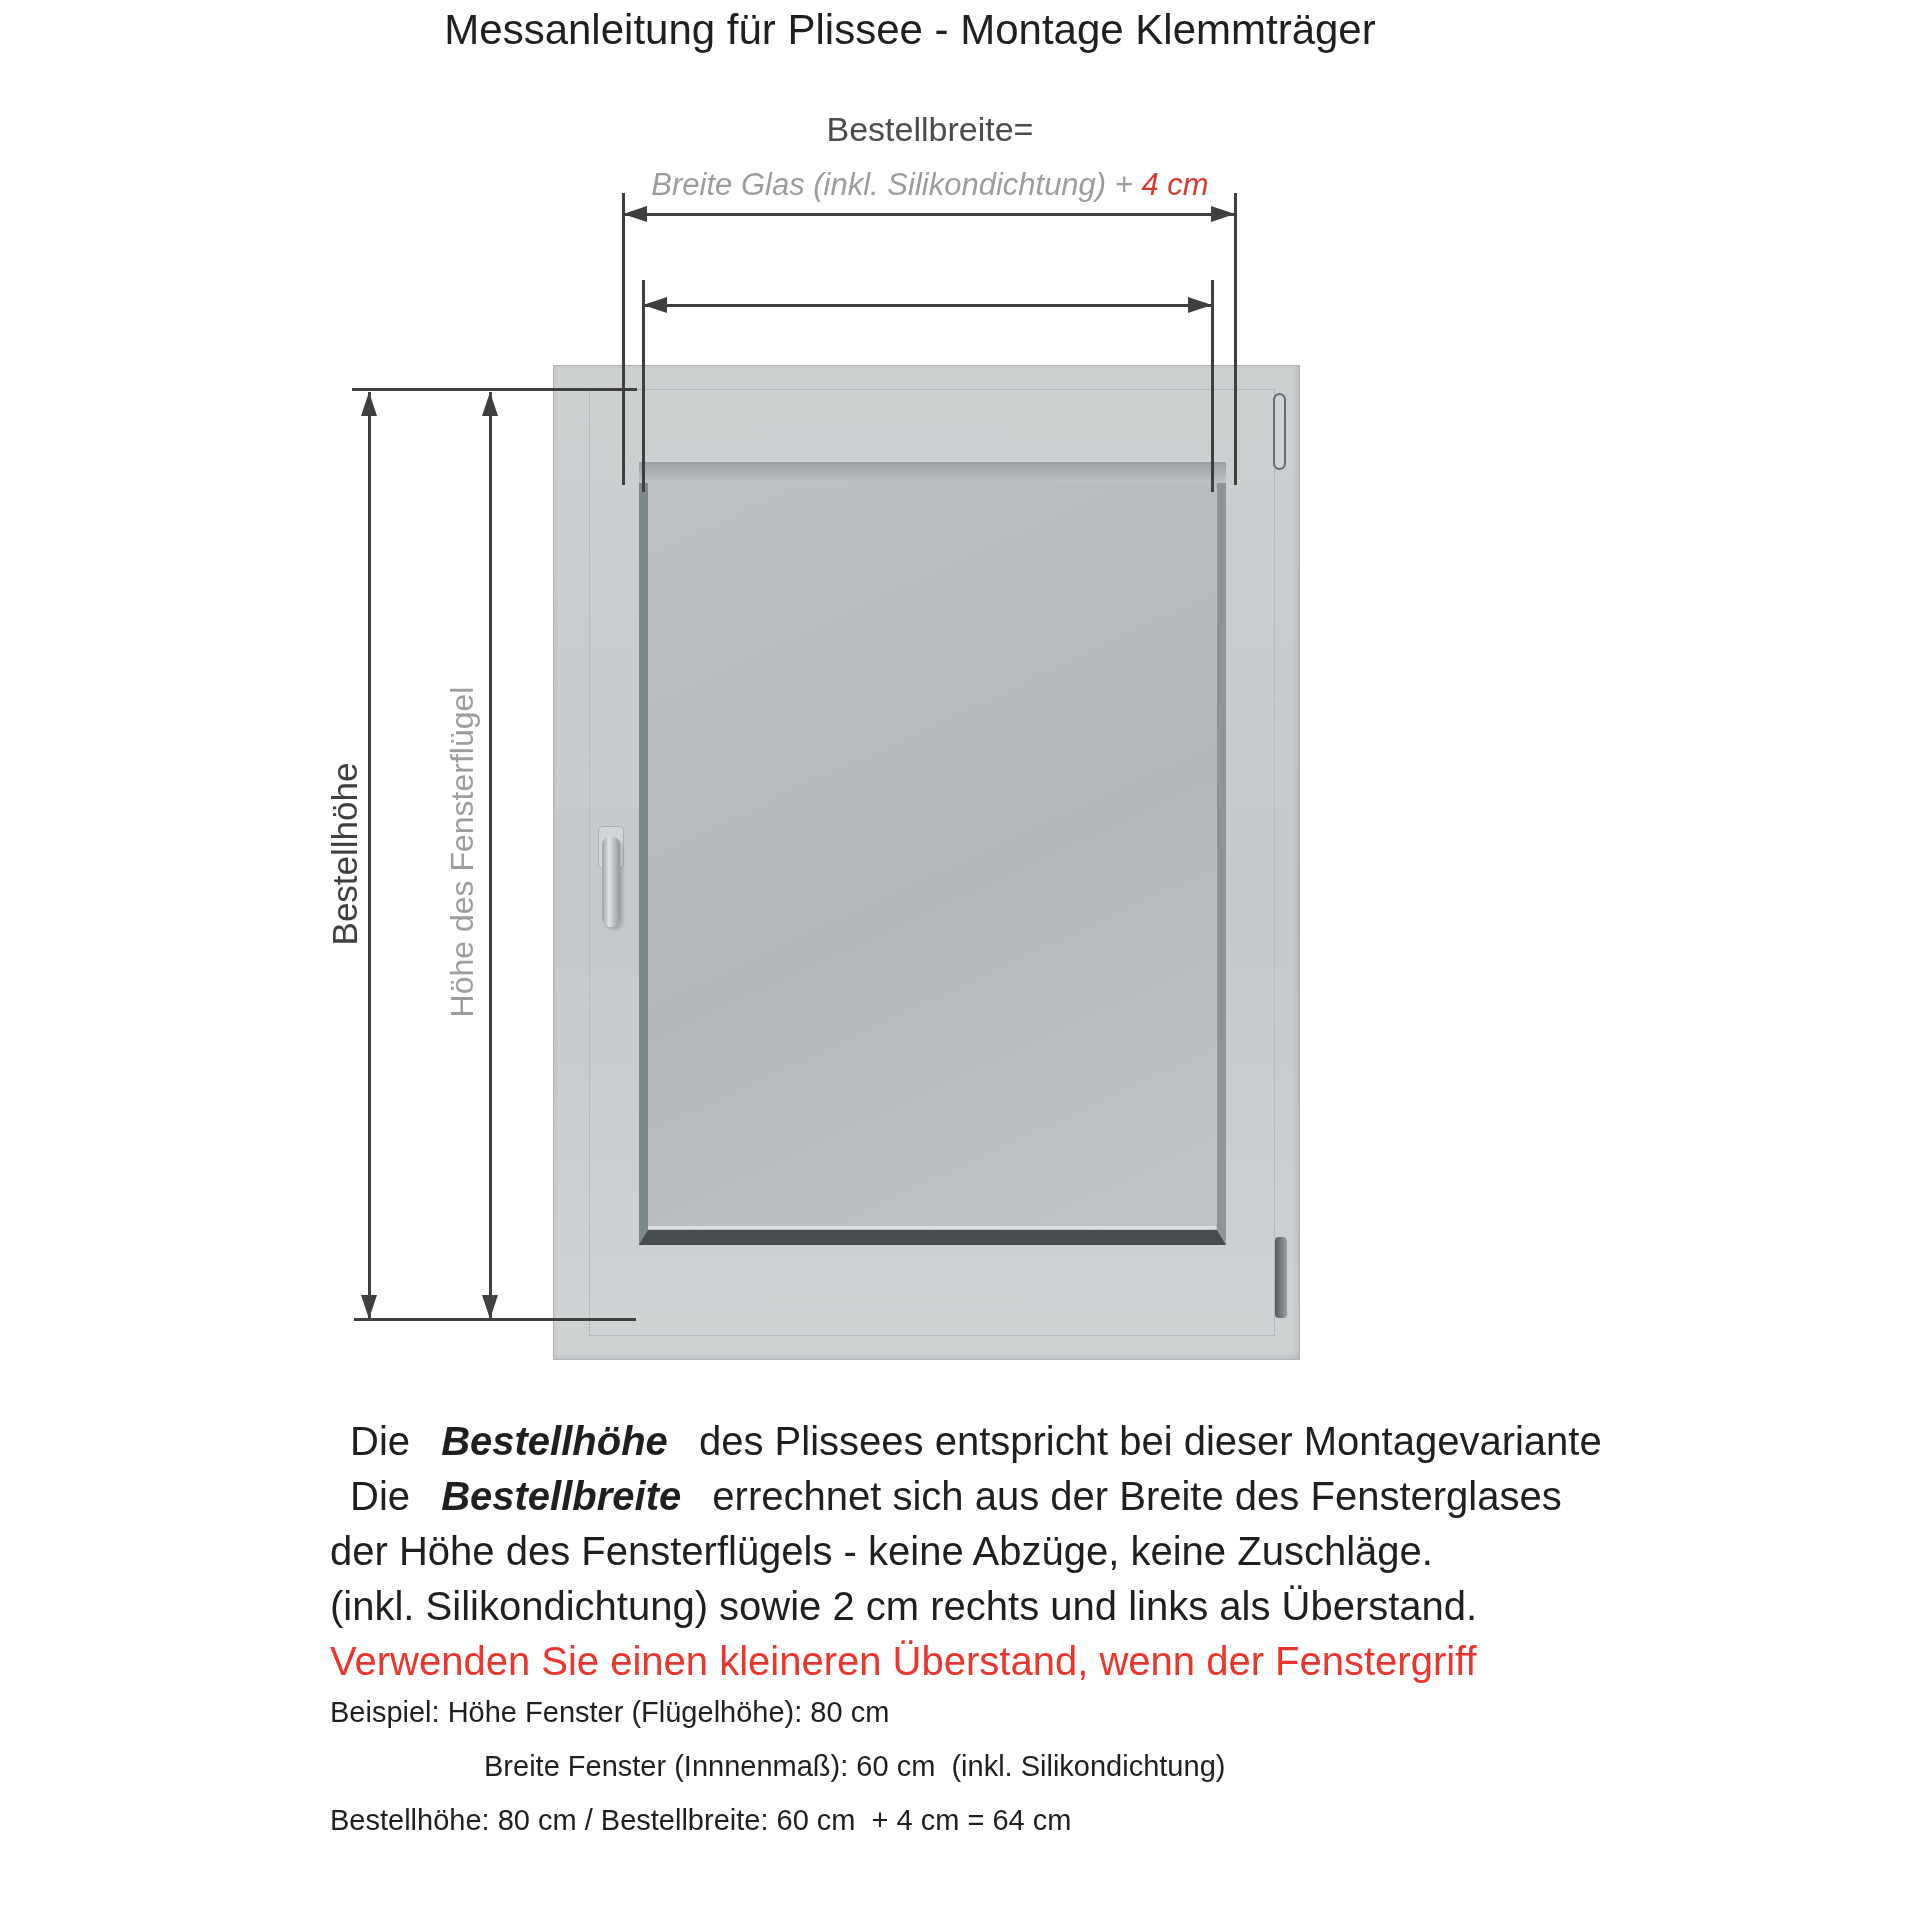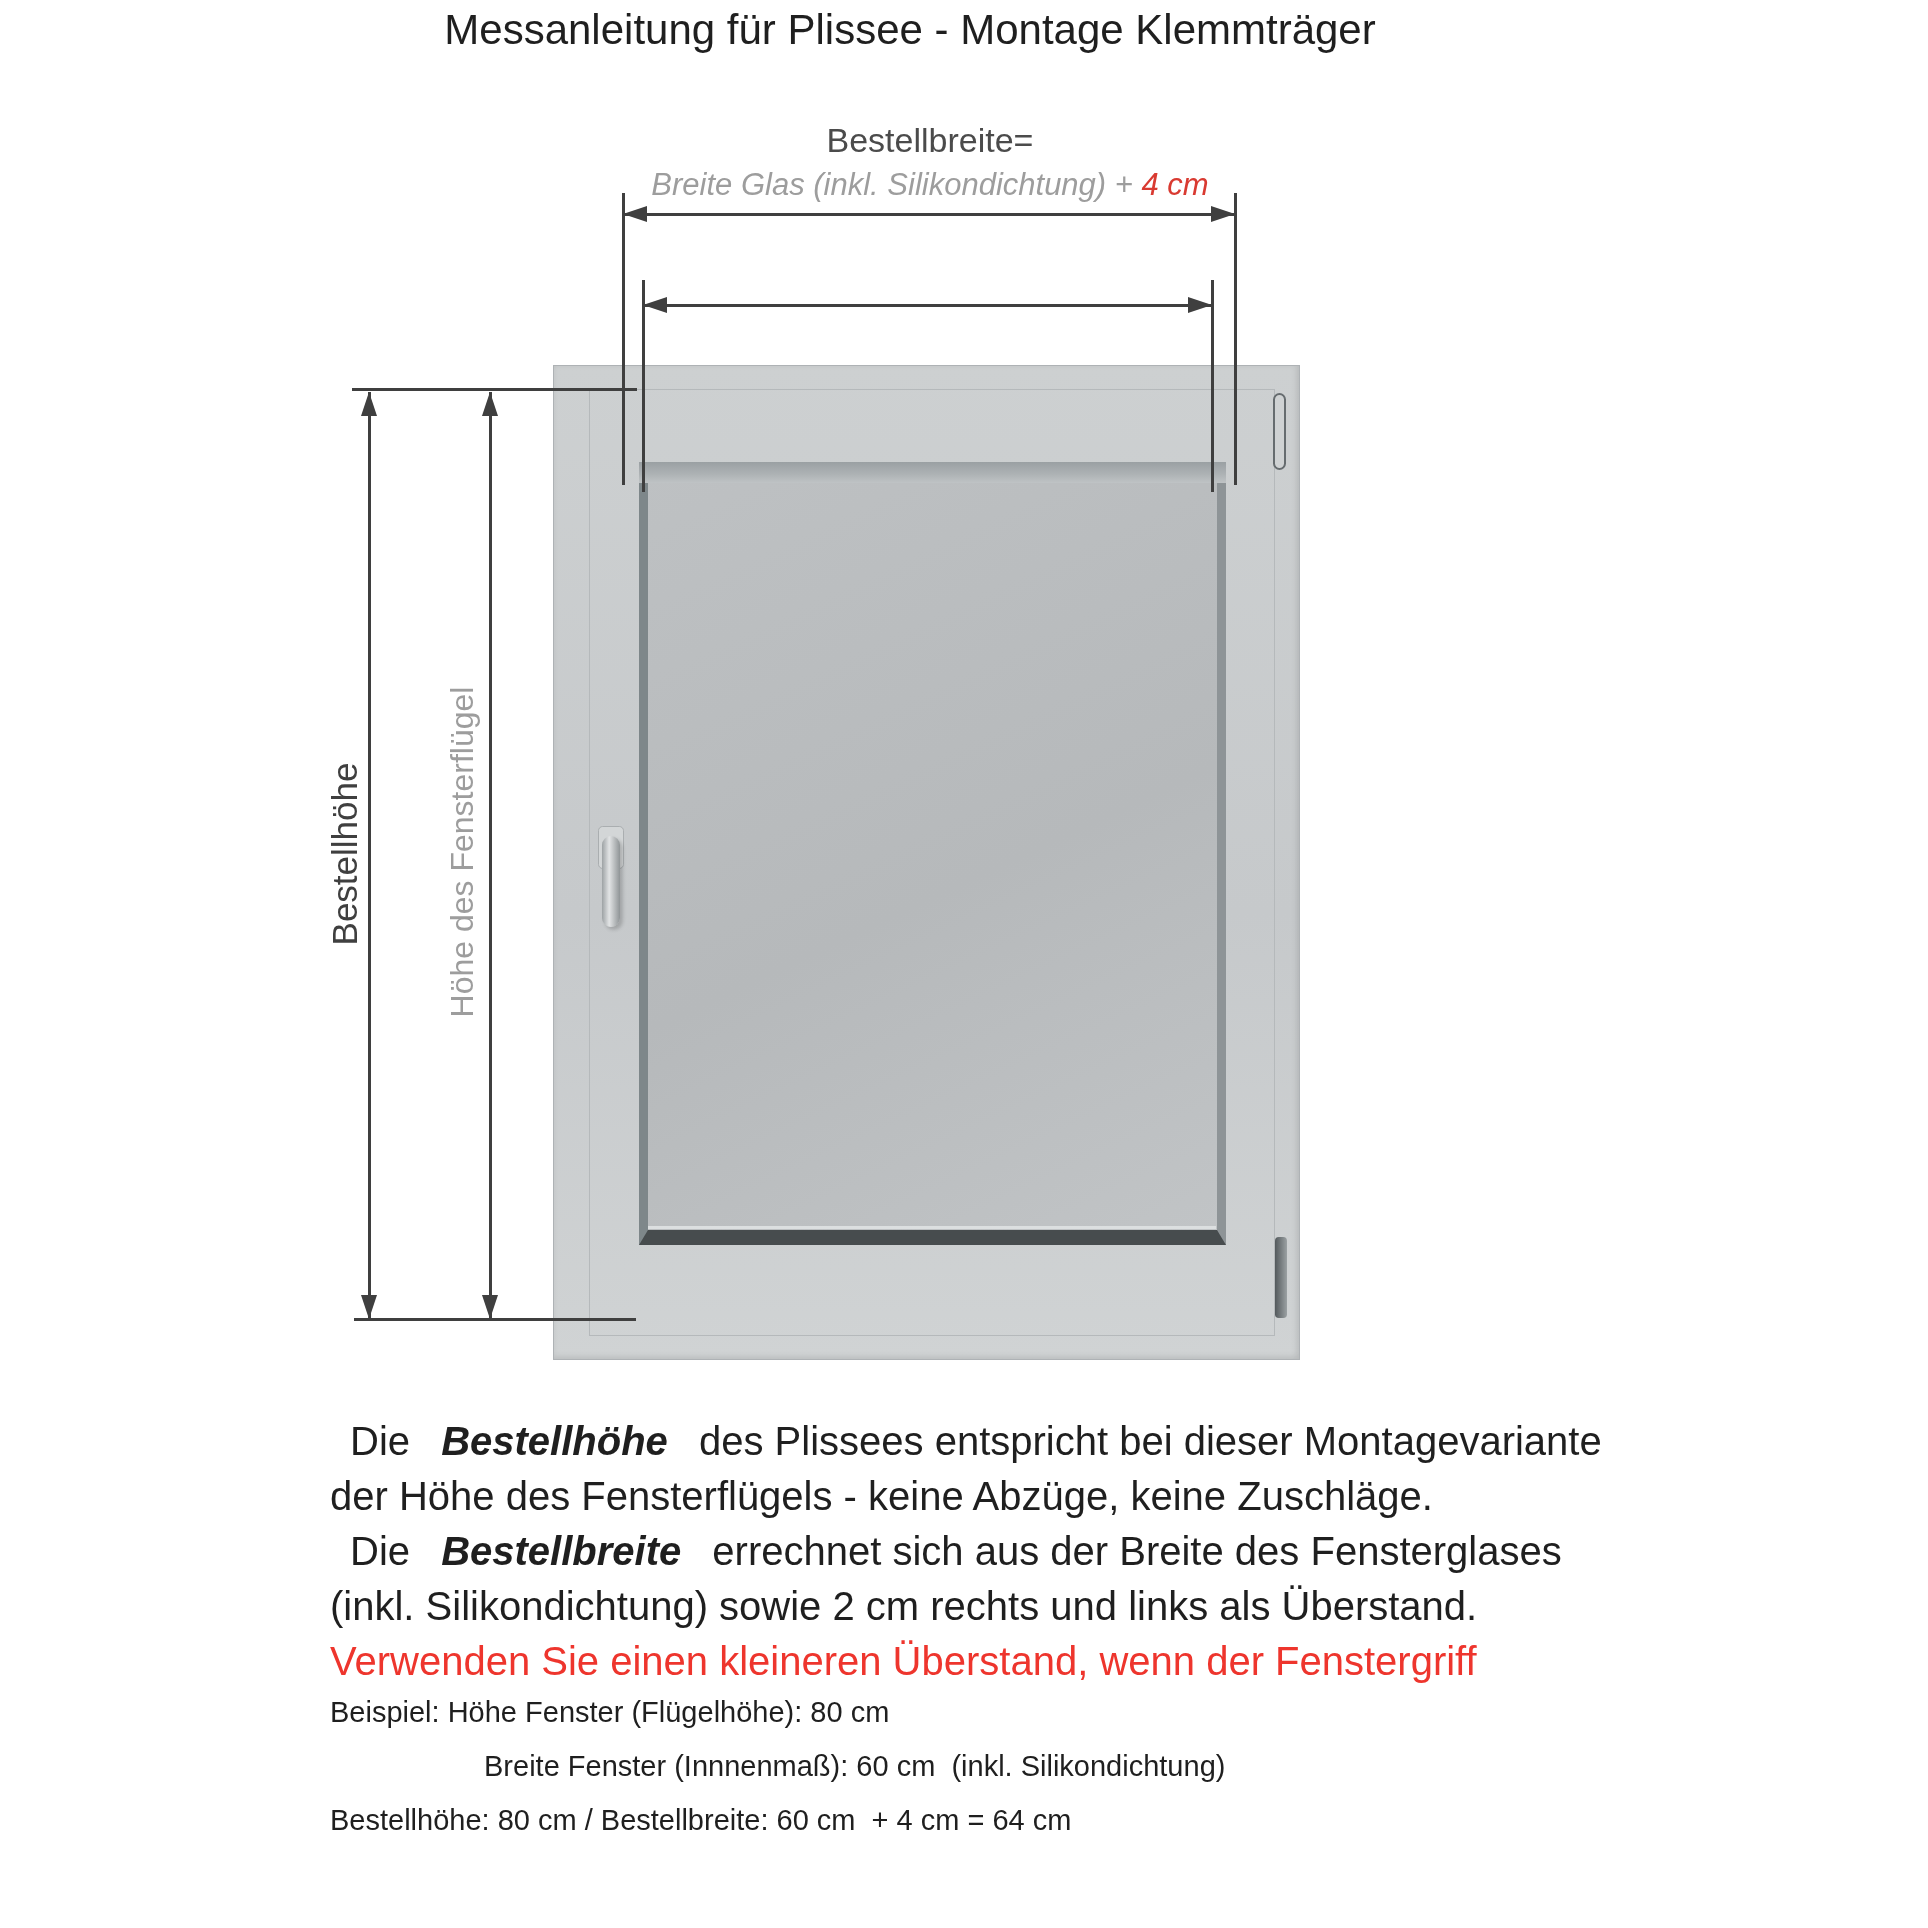--- a/index.html
+++ b/index.html
@@ -6,21 +6,21 @@
   .page{
     position:relative;width:1928px;height:1928px;background:#ffffff;overflow:hidden;
     font-family:"Liberation Sans", sans-serif;color:var(--text,#1f1f1f);
   }
   
   .title{
     position:absolute;left:910px;top:5.6px;transform:translateX(-50%);
     font-size:42px;white-space:nowrap;color:var(--text,#1f1f1f);
   }
   .lbl{position:absolute;transform:translate(-50%,-50%);white-space:nowrap;}
-  .lbl-order-width{left:930px;top:140px;font-size:34px;color:var(--dark-label,#4b4b4b);}
+  .lbl-order-width{left:930px;top:129px;font-size:34px;color:var(--dark-label,#4b4b4b);}
   .lbl-glass-plus{left:930px;top:185px;font-size:31px;color:var(--gray-label,#9d9d9d);font-style:italic;}
   .lbl-glass{left:926px;top:277px;font-size:31px;color:var(--gray-label,#9d9d9d);}
   .red{color:var(--red,#d93a31);}
   .vlbl{position:absolute;transform:translate(-50%,-50%) rotate(-90deg);white-space:nowrap;}
   .vlbl-order-height{left:345px;top:854px;font-size:35px;color:#3f3f3f;}
   .vlbl-sash-height{left:462px;top:852px;font-size:32px;color:var(--gray-label,#9d9d9d);}
   
   .ln{position:absolute;background:var(--line,#3f3f3f);}
   .arrow{position:absolute;background:var(--line,#3f3f3f);}
   .ah{position:absolute;width:0;height:0;}
@@ -124,22 +124,22 @@
     <div class="ah ah-u"></div>
     <div class="ah ah-d"></div>
   </div>
   <div class="arrow v-arrow" style="left:489px;top:392px;height:927px;">
     <div class="ah ah-u"></div>
     <div class="ah ah-d"></div>
   </div>
 
   <div class="txt body-text">
     <div class="line"><span>Die </span><span class="em">Bestellhöhe</span><span> des Plissees entspricht bei dieser Montagevariante</span></div>
+    <div class="line"><span>Die </span><span class="em">Bestellbreite</span><span> errechnet sich aus der Breite des Fensterglases</span></div>
     <div class="line">der Höhe des Fensterflügels - keine Abzüge, keine Zuschläge.</div>
-    <div class="line"><span>Die </span><span class="em">Bestellbreite</span><span> errechnet sich aus der Breite des Fensterglases</span></div>
     <div class="line">(inkl. Silikondichtung) sowie 2 cm rechts und links als Überstand.</div>
     <div class="line warn">Verwenden Sie einen kleineren Überstand, wenn der Fenstergriff</div>
   </div>
 
   <div class="txt example-text">
     <div class="line">Beispiel: Höhe Fenster (Flügelhöhe): 80 cm</div>
     <div class="line indent">Breite Fenster (Innnenmaß): 60 cm  (inkl. Silikondichtung)</div>
     <div class="line">Bestellhöhe: 80 cm / Bestellbreite: 60 cm  + 4 cm = 64 cm</div>
   </div>
 

